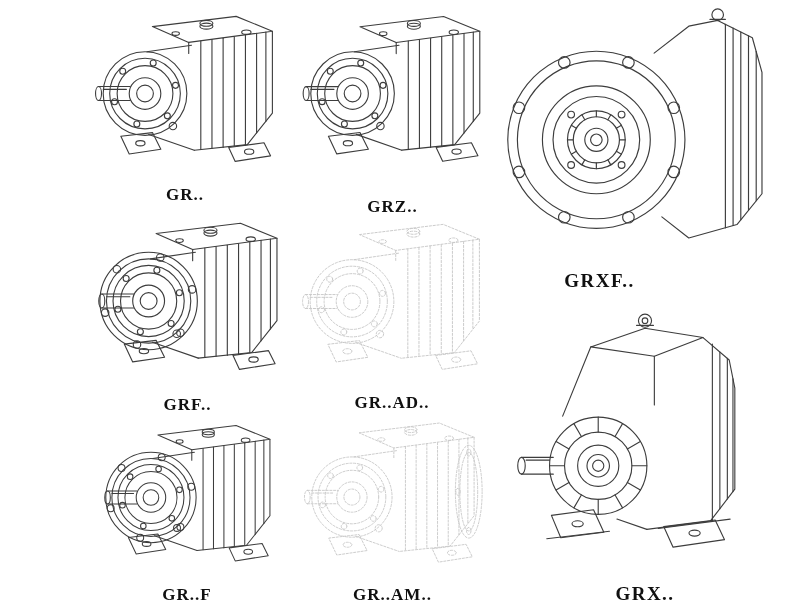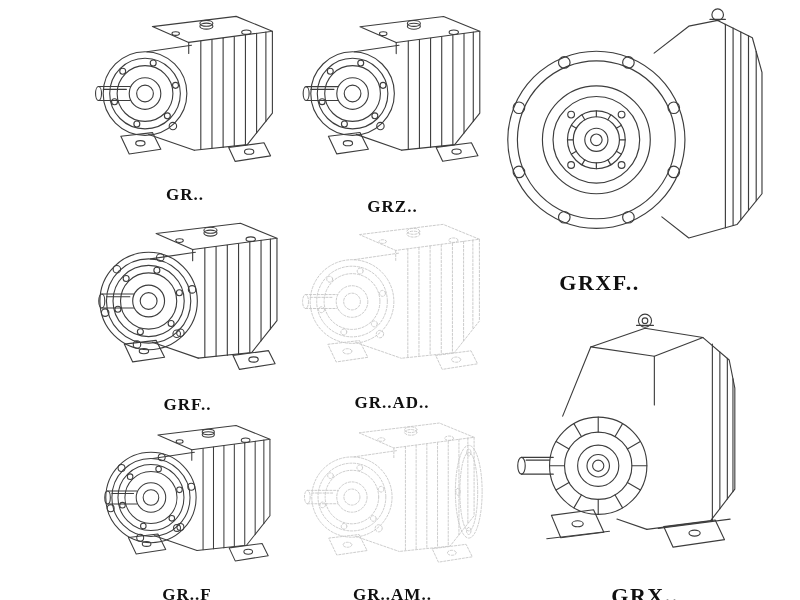--- a/index.html
+++ b/index.html
@@ -27,21 +27,21 @@
   .art.solid{color:#3d3d3d;}
   .art.ghost{color:#c7c7c7;stroke-width:1;stroke-dasharray:2.4 1.8;}
   .cap{
     margin-top:5px;
     font-weight:bold;
     font-size:17px;
     letter-spacing:1px;
     color:#101010;
     white-space:nowrap;
   }
-  .cap-lg{font-size:22px;letter-spacing:1.5px;}
+  .cap-lg{font-size:19px;letter-spacing:1.5px;}
   .shift-left{transform:translateX(-45px);}
 </style>
 </head>
 <body>
 
 <svg class="sprite" aria-hidden="true">
   <defs>
 
     <g id="p-face">
       <circle cx="62" cy="92" r="38"></circle>

